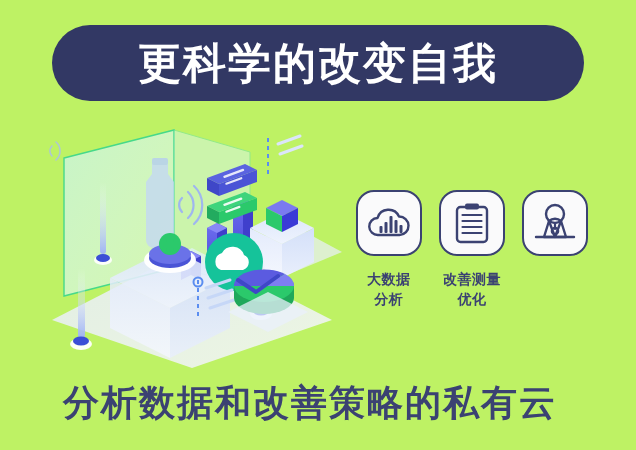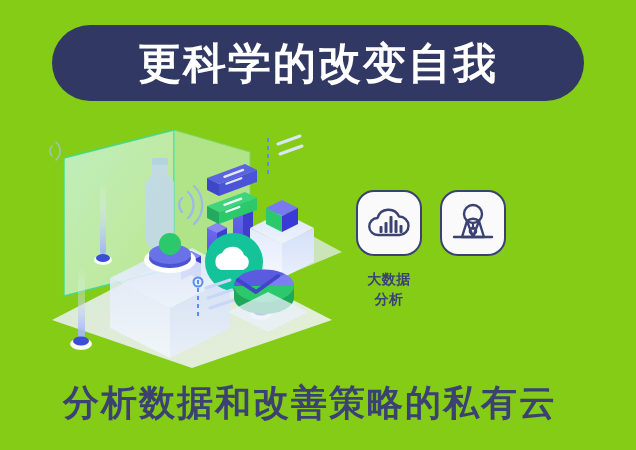--- a/index.html
+++ b/index.html
@@ -13,21 +13,21 @@
   body {
     background: #f5f5f6;
     font-family: "Liberation Sans", "DejaVu Sans", sans-serif;
     position: relative;
   }
 
   .poster {
     position: relative;
     width: 636px;
     height: 450px;
-    background: #84cc16;
+    background: #bef264;
     overflow: hidden;
   }
 
   
   .header-pill {
     position: absolute;
     left: 52px;
     top: 25px;
     width: 532px;
     height: 76px;
@@ -301,20 +301,36 @@
             <rect x="22.5" y="12" width="3" height="17" rx="1"></rect>
             <rect x="27.5" y="16" width="3" height="13" rx="1"></rect>
             <rect x="32.5" y="21" width="3" height="8" rx="1"></rect>
           </g>
         </svg>
       </div>
       <div class="feature-label">大数据
 分析</div>
     </div>
 
+    <div class="feature">
+      <div class="feature-badge">
+        <svg width="36" height="42" viewBox="0 0 36 42">
+          <rect x="3" y="5" width="30" height="35" rx="3.5" fill="none" stroke="#3b4272" stroke-width="2.4"></rect>
+          <rect x="11" y="1.5" width="14" height="6" rx="2" fill="#3b4272"></rect>
+          <g stroke="#3b4272" stroke-width="2.2" stroke-linecap="round">
+            <line x1="8.5" y1="13" x2="27.5" y2="13"></line>
+            <line x1="8.5" y1="19" x2="27.5" y2="19"></line>
+            <line x1="8.5" y1="25" x2="27.5" y2="25"></line>
+            <line x1="8.5" y1="31" x2="27.5" y2="31"></line>
+          </g>
+        </svg>
+      </div>
+      <div class="feature-label">改善测量
+优化</div>
+    </div>
 
     <div class="feature">
       <div class="feature-badge">
         <svg width="48" height="44" viewBox="0 0 48 44">
           <path d="M24,36 L13,36 L18,20 Z" fill="none" stroke="#3b4272" stroke-width="2.4" stroke-linejoin="round"></path>
           <path d="M24,36 L35,36 L30,20 Z" fill="none" stroke="#3b4272" stroke-width="2.4" stroke-linejoin="round"></path>
           <path d="M18,20 a9,9 0 0 1 12,0" fill="none" stroke="#3b4272" stroke-width="2.4" stroke-linecap="round"></path>
           <circle cx="24" cy="13" r="9" fill="none" stroke="#3b4272" stroke-width="2.4"></circle>
           <path d="M24,22 L24,28" stroke="#3b4272" stroke-width="2.2" stroke-linecap="round"></path>
           <circle cx="24" cy="30" r="3.2" fill="none" stroke="#3b4272" stroke-width="2.2"></circle>

